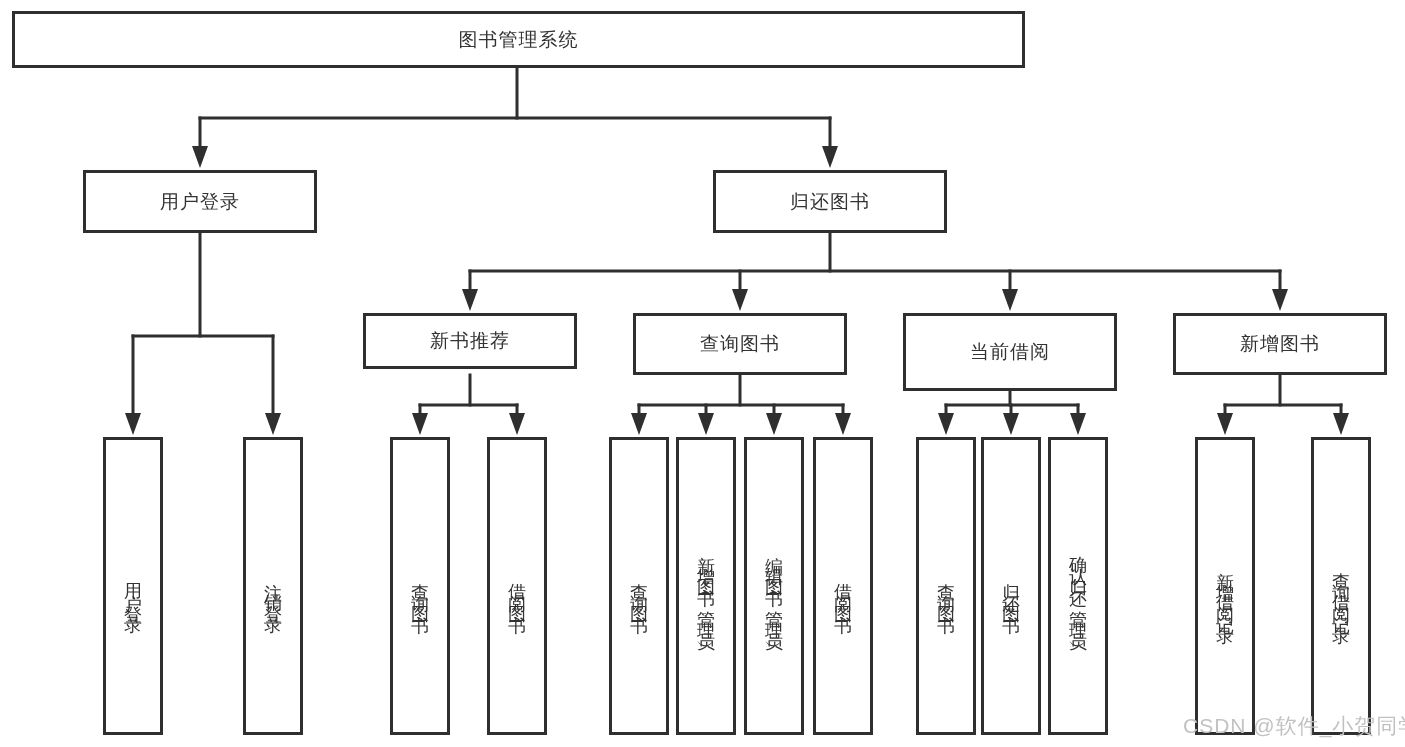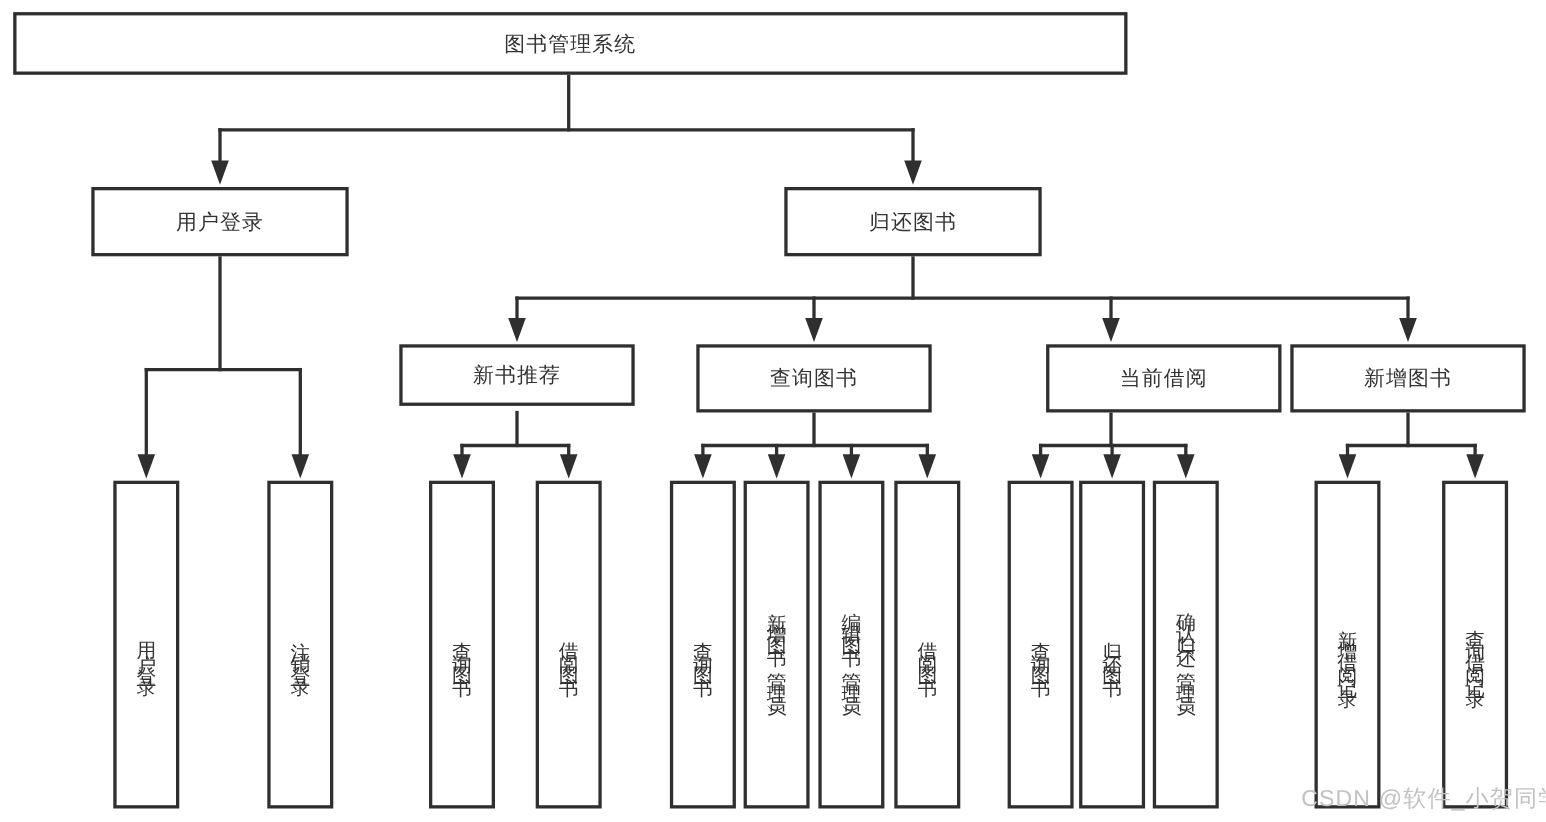--- a/index.html
+++ b/index.html
@@ -112,21 +112,21 @@
 <div class="node" style="left:12px;top:11px;width:1013px;height:57px">图书管理系统</div>
 
 <div class="node" style="left:83px;top:170px;width:234px;height:63px">用户登录</div>
 
 <div class="node" style="left:713px;top:170px;width:234px;height:63px">归还图书</div>
 
 <div class="node" style="left:363px;top:313px;width:214px;height:56px">新书推荐</div>
 
 <div class="node" style="left:633px;top:313px;width:214px;height:62px">查询图书</div>
 
-<div class="node" style="left:951px;top:313px;width:214px;height:62px">当前借阅</div>
+<div class="node" style="left:903px;top:313px;width:214px;height:78px">当前借阅</div>
 
 <div class="node" style="left:1173px;top:313px;width:214px;height:62px">新增图书</div>
 
 <div class="node v" style="left:103px;top:437px;width:60px;height:298px">用户登录</div>
 
 <div class="node v" style="left:243px;top:437px;width:60px;height:298px">注销登录</div>
 
 <div class="node v" style="left:390px;top:437px;width:60px;height:298px">查询图书</div>
 
 <div class="node v" style="left:487px;top:437px;width:60px;height:298px">借阅图书</div>

